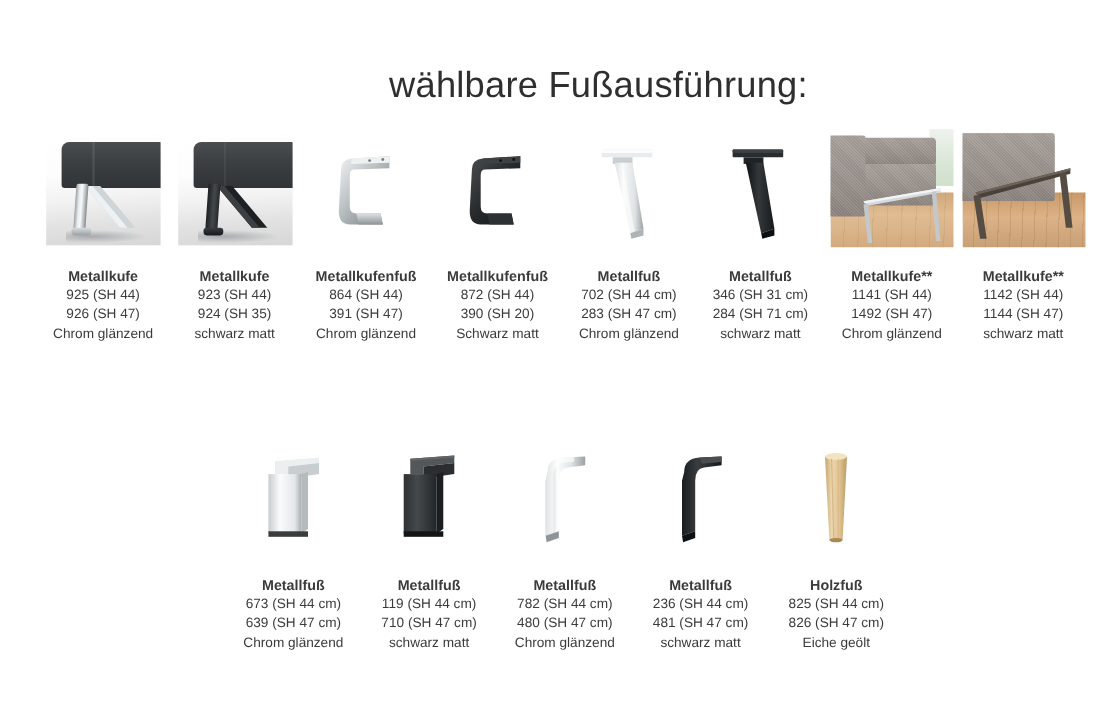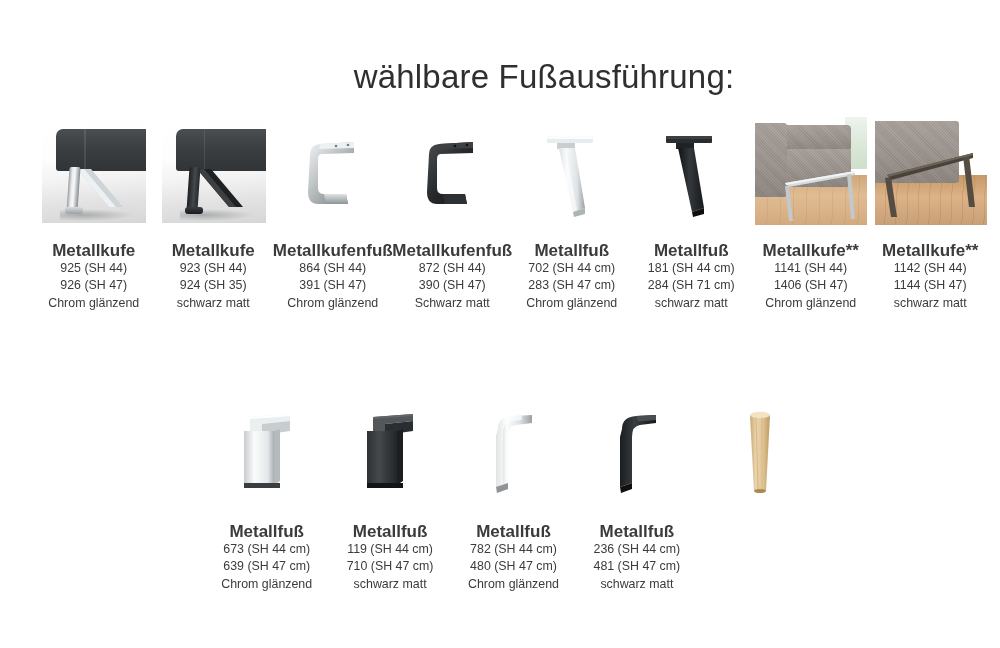--- a/index.html
+++ b/index.html
@@ -43,21 +43,21 @@
 
   .caption{
     margin-top:14px;
     text-align:center;
     font-size:12.4px;
     line-height:17.5px;
     color:#3b3b3b;
     white-space:nowrap;
   }
   .row2 .caption{margin-top:16px;}
-  .cap-name{font-weight:bold;font-size:17px;}
+  .cap-name{font-weight:bold;font-size:13px;}
 
   
   .sofaCorner{
     position:absolute;left:8px;top:6px;width:104px;height:104px;
     background:linear-gradient(175deg,#ffffff 0%,#fdfdfd 36%,#f2f2f2 58%,#e2e2e2 78%,#d6d6d6 100%);
     overflow:hidden;
   }
   .sc-body{
     position:absolute;left:14px;top:10px;width:92px;height:42px;
     background:linear-gradient(180deg,#4b4e51 0%,#3c3f42 45%,#313437 100%);
@@ -245,21 +245,21 @@
             <path d="M24,8 L58,6 L58,12 L23,13 Z" fill="#3d4144"></path>
             <path d="M28,58 L50,58 L52,68 L30,68 Z" fill="#2e3134"></path>
             <circle cx="40" cy="10" r="1.3" fill="#0f1112"></circle>
             <circle cx="52" cy="9" r="1.3" fill="#0f1112"></circle>
           </svg>
         </div>
       </div>
       <div class="caption">
         <div class="cap-name">Metallkufenfuß</div>
         <div>872 (SH 44)</div>
-        <div>390 (SH 47)</div>
+        <div>390 (SH 20)</div>
         <div>Schwarz matt</div>
       </div>
     </div>
 
     <div class="cell">
       <div class="imgbox">
         <div class="ang">
           <svg viewBox="0 0 78 92">
             <defs>
               <linearGradient id="angC" x1="0" y1="0" x2="1" y2="0">
@@ -300,21 +300,21 @@
             <rect x="14" y="8" width="46" height="7" rx="1" fill="#2a2d30"></rect>
             <rect x="14" y="8" width="46" height="3" rx="1" fill="#3c4043"></rect>
             <rect x="24" y="15" width="18" height="6" fill="#202325"></rect>
             <path d="M26,20 L42,20 L52,80 L40,84 Z" fill="url(#angK)"></path>
             <path d="M40,84 L52,80 L52,86 L41,89 Z" fill="#0d0f10"></path>
           </svg>
         </div>
       </div>
       <div class="caption">
         <div class="cap-name">Metallfuß</div>
-        <div>181 (SH 44 cm)</div>
+        <div>346 (SH 31 cm)</div>
         <div>284 (SH 71 cm)</div>
         <div>schwarz matt</div>
       </div>
     </div>
 
     <div class="cell">
       <div class="imgbox">
         <div class="photo">
           <div class="ph-wall"></div>
           <div class="ph-window"></div>
@@ -328,21 +328,21 @@
               <path d="M8,16 L12,52 L8,52 L4,17 Z" fill="#c3c8cb"></path>
               <path d="M70,4 L74,50 L70,50 L66,5 Z" fill="#c3c8cb"></path>
               <path d="M4,14 L74,2 L74,4 L5,16 Z" fill="#f2f5f6"></path>
             </svg>
           </div>
         </div>
       </div>
       <div class="caption">
         <div class="cap-name">Metallkufe**</div>
         <div>1141 (SH 44)</div>
-        <div>1406 (SH 47)</div>
+        <div>1492 (SH 47)</div>
         <div>Chrom glänzend</div>
       </div>
     </div>
 
     <div class="cell">
       <div class="imgbox">
         <div class="photo">
           <div class="ph-wall"></div>
           <div class="ph-floor ph-floor-warm"></div>
           <div class="ph-sofa ph-s-big"></div>
@@ -489,17 +489,23 @@
               </linearGradient>
             </defs>
             <path d="M13,10 L33,10 L29,86 L17,86 Z" fill="url(#wdG)"></path>
             <ellipse cx="23" cy="10" rx="10" ry="3.2" fill="#f3e3c3"></ellipse>
             <path d="M19,12 L21,85" stroke="#c3a271" stroke-width="1" fill="none" opacity=".6"></path>
             <path d="M25,12 L25,85" stroke="#c3a271" stroke-width=".8" fill="none" opacity=".45"></path>
             <ellipse cx="23" cy="86" rx="6" ry="2" fill="#a9894f"></ellipse>
           </svg>
         </div>
       </div>
+      <div class="caption">
+        <div class="cap-name">Holzfuß</div>
+        <div>825 (SH 44 cm)</div>
+        <div>826 (SH 47 cm)</div>
+        <div>Eiche geölt</div>
+      </div>
     </div>
 
   </div>
 
 </div>
 
 </body></html>

